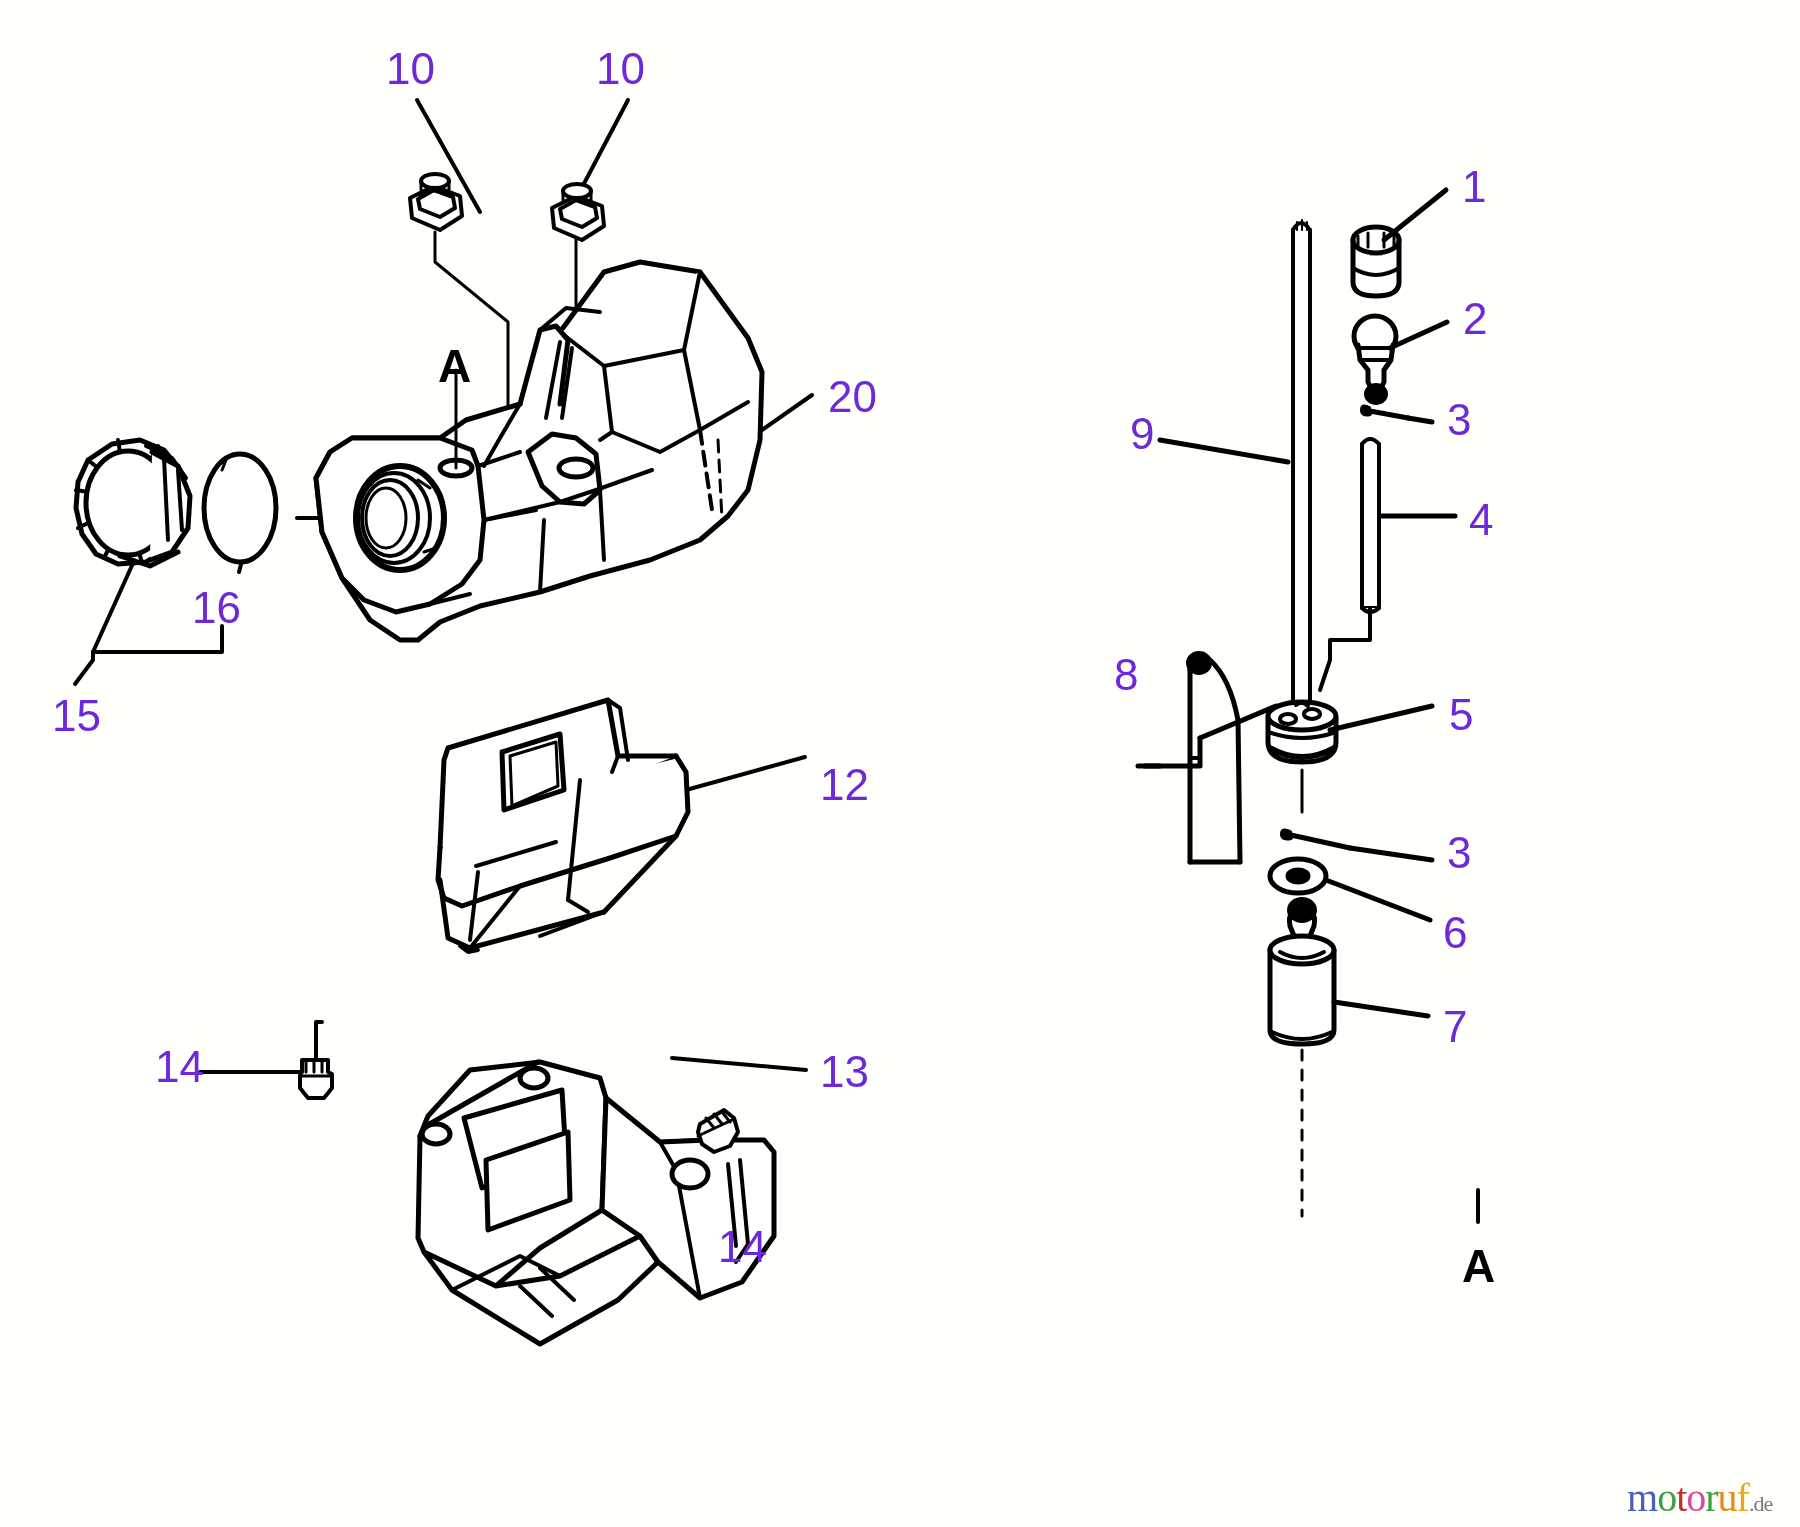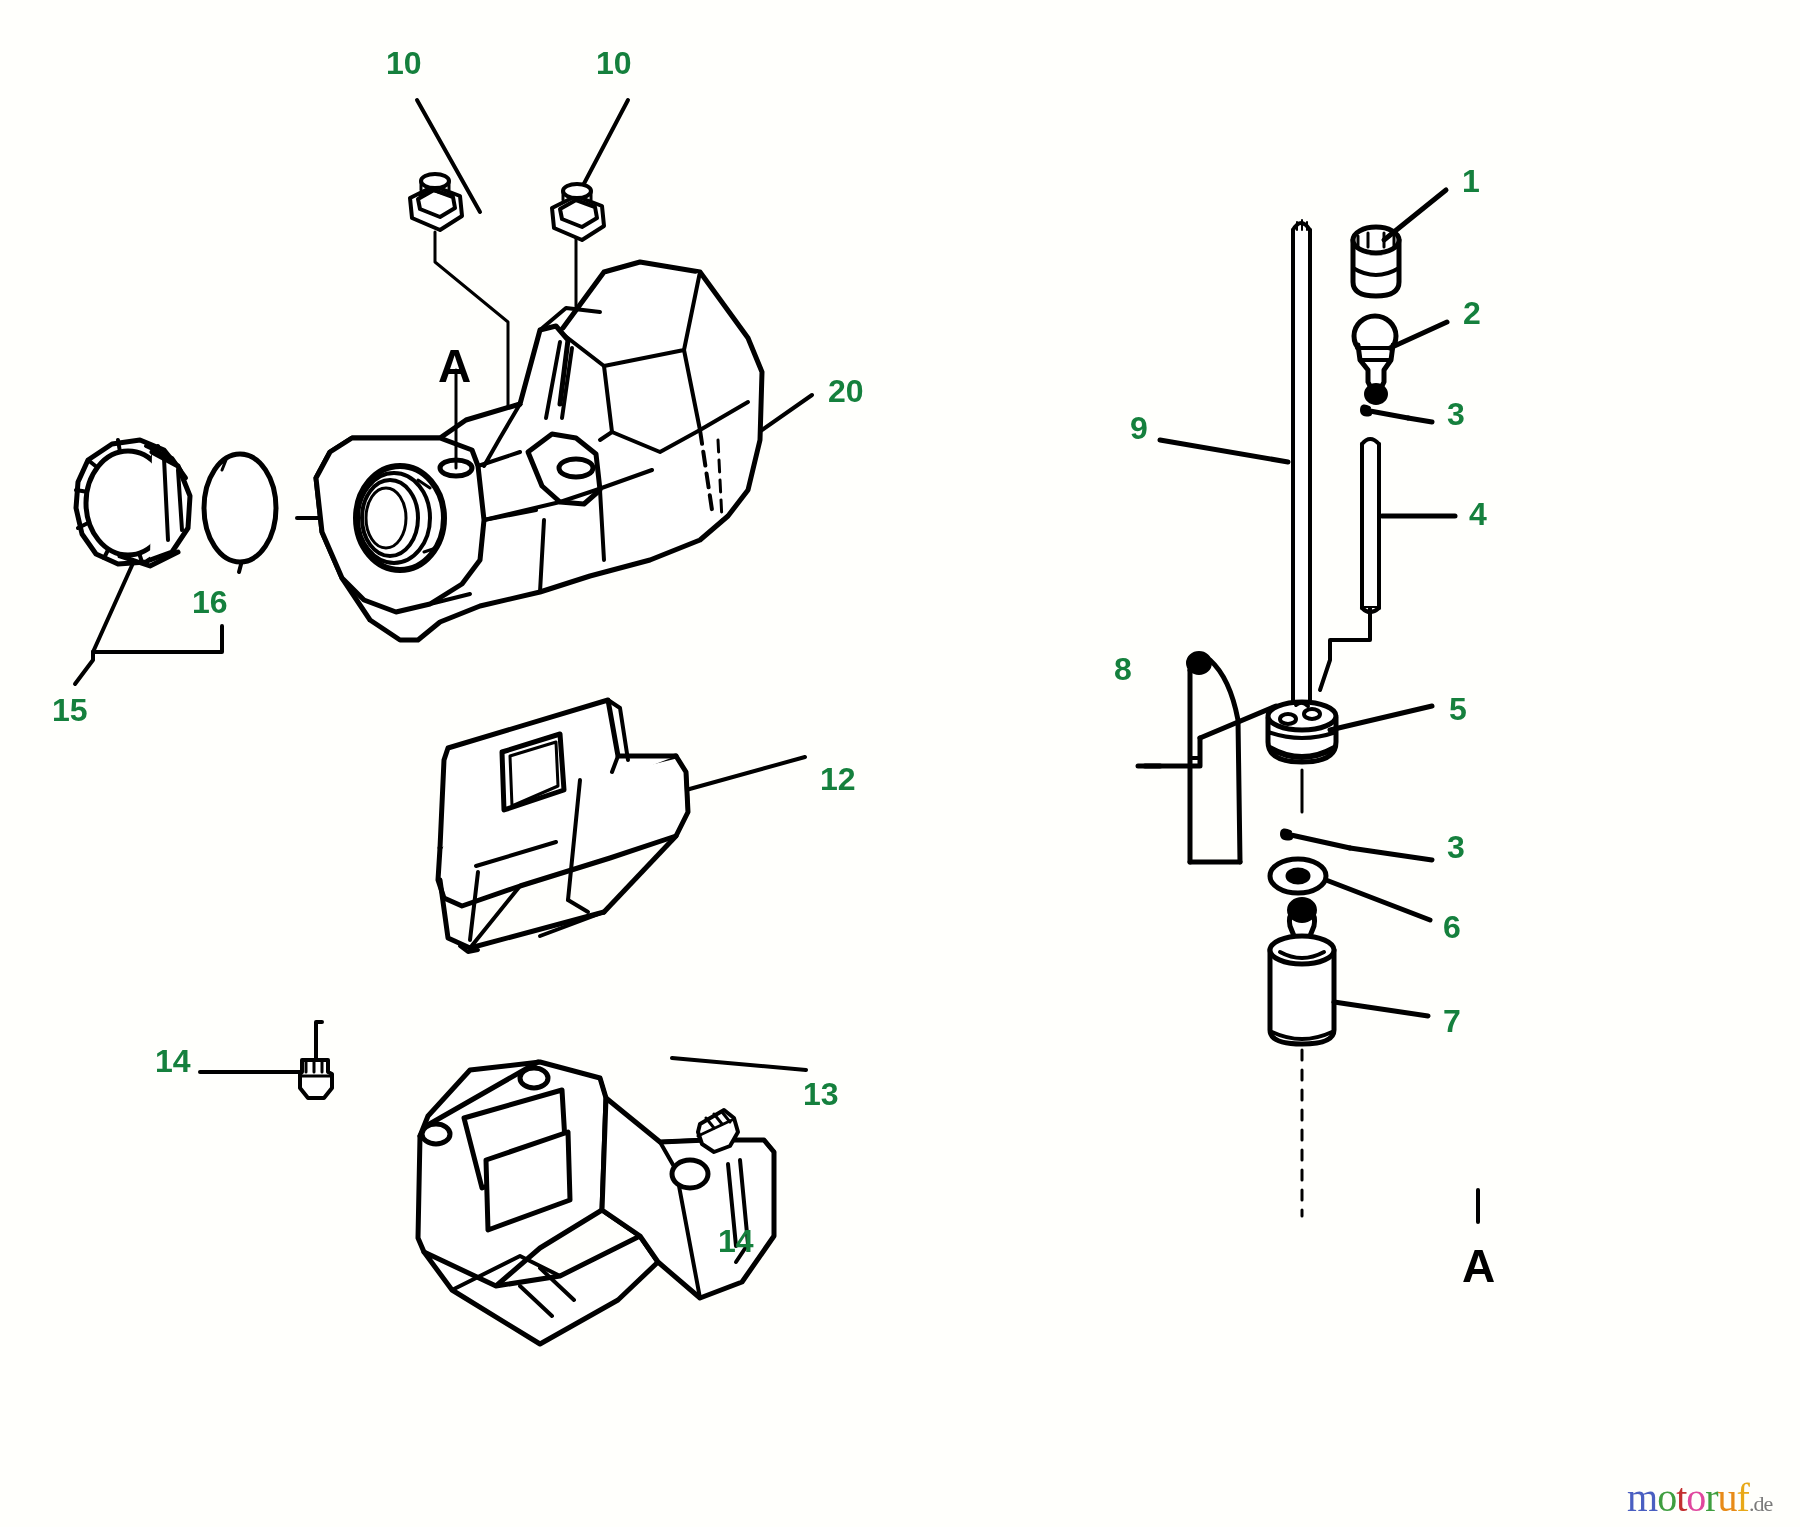--- a/index.html
+++ b/index.html
@@ -17,23 +17,23 @@
   }
   #diagram-svg {
     position: absolute;
     left: 0; top: 0;
     width: 1800px;
     height: 1527px;
   }
   .callout {
     position: absolute;
     font-family: "Liberation Sans", sans-serif;
-    font-weight: bold;
-    font-size: 32px;
-    color: #15803d;
+    font-weight: normal;
+    font-size: 44px;
+    color: #6d28d9;
     line-height: 1;
     white-space: nowrap;
     user-select: none;
   }
   .section-marker {
     position: absolute;
     font-family: "Liberation Sans", sans-serif;
     font-weight: bold;
     font-size: 46px;
     color: #000000;
@@ -362,21 +362,21 @@
   <div class="callout" style="left:1469px; top:498px;">4</div>
   <div class="callout" style="left:192px; top:586px;">16</div>
   <div class="callout" style="left:1114px; top:653px;">8</div>
   <div class="callout" style="left:52px; top:694px;">15</div>
   <div class="callout" style="left:1449px; top:693px;">5</div>
   <div class="callout" style="left:820px; top:722px;margin-top:41px;">12</div>
   <div class="callout" style="left:1447px; top:831px;">3</div>
   <div class="callout" style="left:1443px; top:911px;">6</div>
   <div class="callout" style="left:1443px; top:1005px;">7</div>
   <div class="callout" style="left:155px; top:1045px;">14</div>
-  <div class="callout" style="left:803px; top:1050px;margin-top:28px;">13</div>
+  <div class="callout" style="left:820px; top:1050px;">13</div>
   <div class="callout" style="left:718px; top:1225px;">14</div>
 
   <div class="section-marker" style="left:438px; top:343px;">A</div>
   <div class="section-marker" style="left:1462px; top:1243px;">A</div>
 
   <div id="watermark"><span style="color: rgb(74, 95, 193);">m</span><span style="color: rgb(63, 158, 63);">o</span><span style="color: rgb(195, 47, 47);">t</span><span style="color: rgb(224, 71, 158);">o</span><span style="color: rgb(63, 158, 63);">r</span><span style="color: rgb(232, 139, 24);">u</span><span style="color: rgb(232, 168, 24);">f</span><span class="suffix" style="color: rgb(122, 122, 122);">.de</span></div>
 
 </div>
 
 </body></html>

